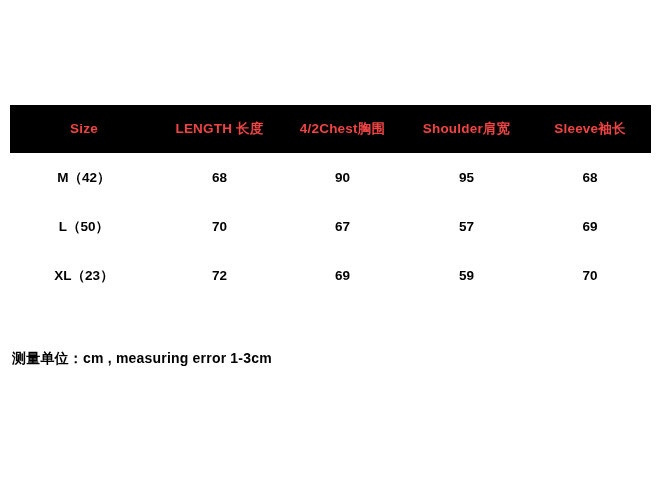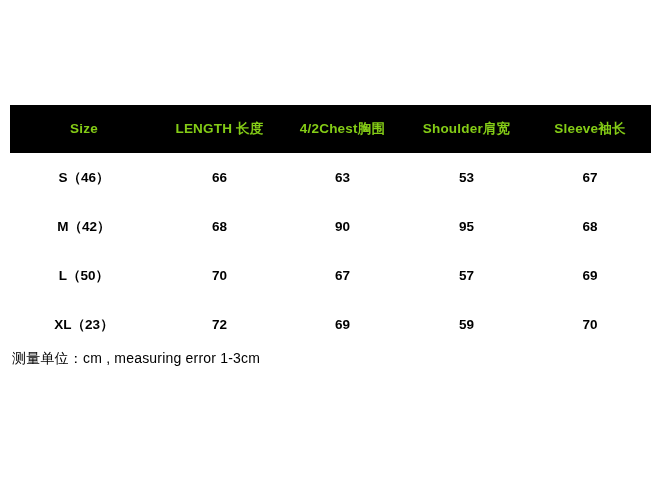--- a/index.html
+++ b/index.html
@@ -32,21 +32,21 @@
     text-align: center;
     font-size: 13.5px;
     font-weight: bold;
     padding: 0;
     margin: 0;
   }
   .size-table thead tr {
     background: #000000;
   }
   .size-table thead th {
-    color: #84cc16;
+    color: #ef4444;
     height: 48px;
     line-height: 48px;
     letter-spacing: 0.2px;
     white-space: nowrap;
     text-align: center;
   }
   .size-table tbody tr {
     background: #ffffff;
   }
   .size-table tbody td {
@@ -58,21 +58,21 @@
   .col-size   { width: 148px; }
   .col-length { width: 123px; }
   .col-chest  { width: 123px; }
   .col-should { width: 125px; }
   .col-sleeve { width: 122px; }
   .note {
     position: absolute;
     left: 12px;
     top: 350px;
     font-size: 14px;
-    font-weight: normal;
+    font-weight: bold;
     color: #000000;
     white-space: nowrap;
     letter-spacing: 0.2px;
   }
 </style>
 </head>
 <body>
 
 <div class="page">
 
@@ -80,27 +80,20 @@
     <thead>
       <tr>
         <th class="col-size">Size</th>
         <th class="col-length">LENGTH 长度</th>
         <th class="col-chest">4/2Chest胸围</th>
         <th class="col-should">Shoulder肩宽</th>
         <th class="col-sleeve">Sleeve袖长</th>
       </tr>
     </thead>
     <tbody>
-      <tr>
-        <td>S（46）</td>
-        <td>66</td>
-        <td>63</td>
-        <td>53</td>
-        <td>67</td>
-      </tr>
       <tr>
         <td>M（42）</td>
         <td>68</td>
         <td>90</td>
         <td>95</td>
         <td>68</td>
       </tr>
       <tr>
         <td>L（50）</td>
         <td>70</td>

